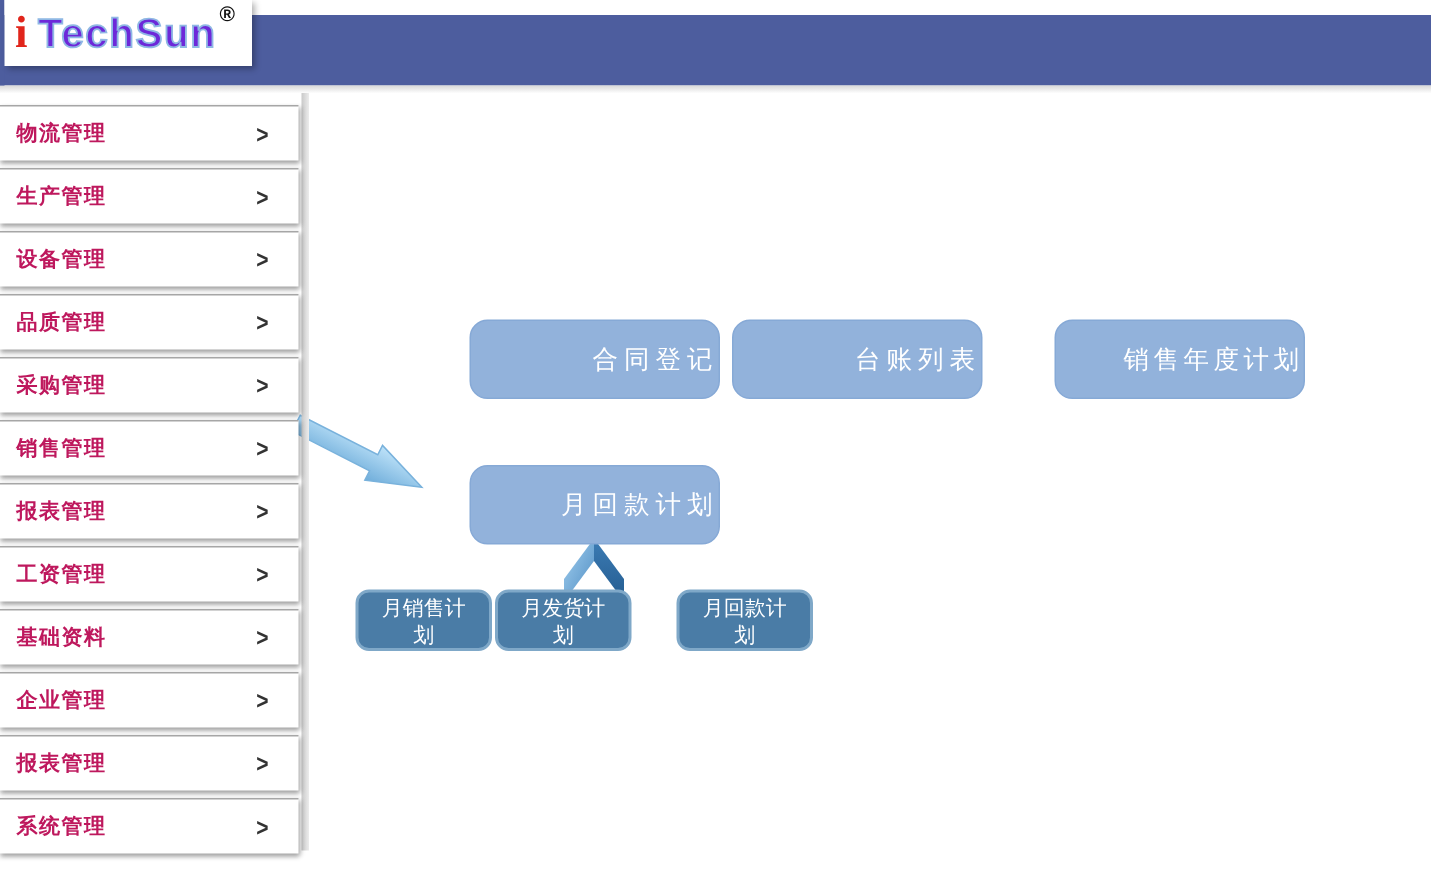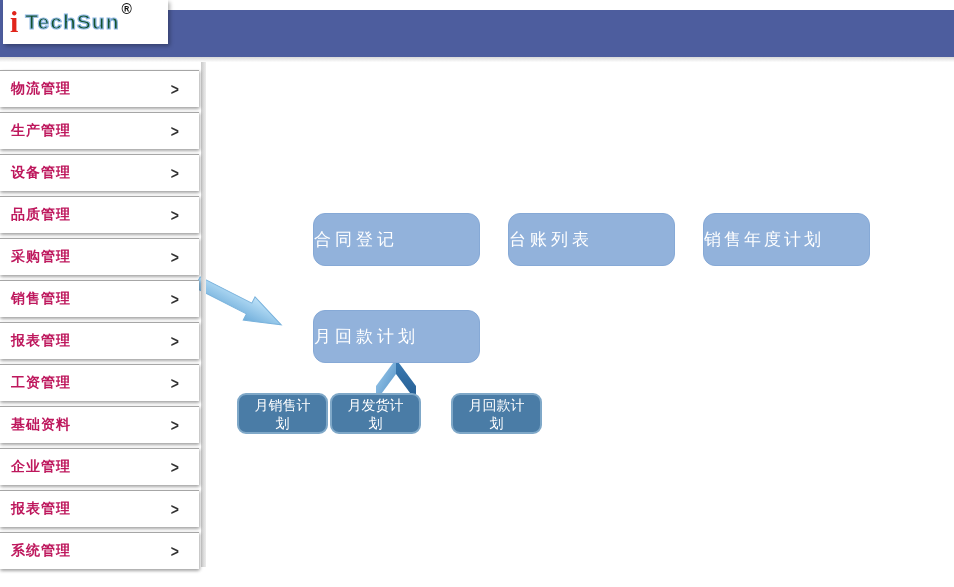--- a/index.html
+++ b/index.html
@@ -9,49 +9,49 @@
   
   .topbar { position:absolute; left:0; top:10px; width:954px; height:47px; background:#4D5D9E; }
   .topbar-shadow { position:absolute; left:0; top:57px; width:954px; height:5px;
                    background:linear-gradient(#d8d8d8, #fdfdfd); }
   .left-sliver { position:absolute; left:0; top:0; width:3px; height:57px; background:#4D5D9E; }
   .logo-box { position:absolute; left:3px; top:0; width:165px; height:44px; background:#ffffff;
               box-shadow:2px 2px 4px rgba(0,0,0,.30); display:flex; align-items:center;
               padding-left:7px; z-index:6; cursor:pointer; }
   .logo-i { color:#E1251B; font-size:30px; font-weight:bold; line-height:1;
             font-family:"Liberation Serif", serif; margin-right:7px; }
-  .logo-brand { font-size:21px; font-weight:bold; color:#14532d;
+  .logo-brand { font-size:27px; font-weight:bold; color:#6d28d9;
                 -webkit-text-stroke:1.2px #8FB8E4; letter-spacing:1px; }
   .logo-reg { font-size:14px; font-weight:bold; color:#111; align-self:flex-start;
               margin-top:1px; margin-left:2px; }
 
   
   .sidebar { position:absolute; left:0; top:70px; width:199px; z-index:4; }
   .side-item { position:relative; height:37px; margin-bottom:5px; background:#ffffff;
                border-top:1px solid #a6a6a6;
                box-shadow:0 2px 3px rgba(0,0,0,.28), 2px 1px 3px rgba(0,0,0,.14);
                display:flex; align-items:center; justify-content:space-between;
                padding:0 20px 0 11px; cursor:pointer; }
   .side-label { font-size:14px; font-weight:bold; color:#be185d; letter-spacing:1px; }
   .side-chev { font-size:14px; font-weight:bold; color:#333; transform:scaleY(1.2); }
   .side-divider { position:absolute; left:201px; top:62px; width:5px; height:505px;
                   background:linear-gradient(to right, #c9c9c9, #ececec); z-index:3; }
 
   
   .btn-light { position:absolute; width:167px; height:53px; background:#92B2DB;
                border:1px solid #86A9D6; border-radius:12px; color:#ffffff;
                font-size:17px; letter-spacing:4px; display:flex; align-items:center;
-               justify-content:flex-start; cursor:pointer; z-index:5; }
+               justify-content:flex-end; cursor:pointer; z-index:5; }
   .btn-dark { position:absolute; top:393px; width:91px; height:41px; background:#4A7CA6;
               border:2px solid #7FA8C8; border-radius:9px; color:#ffffff;
               font-size:14px; line-height:18px; display:flex; align-items:center;
               justify-content:center; text-align:center; padding:16px 12px;
               cursor:pointer; z-index:5; }
   #btn-contract  { left:313px; top:213px; }
-  #btn-ledger    { left:508px; top:213px; }
+  #btn-ledger    { left:488px; top:213px; }
   #btn-annual    { left:703px; top:213px; letter-spacing:3px; }
   #btn-salesplan { left:313px; top:310px; }
   #btn-msales    { left:237px; }
   #btn-mship     { left:330px; }
   #btn-mcollect  { left:451px; }
 
   .arrow-svg { position:absolute; left:193px; top:270px; z-index:2; }
   .chev-svg  { position:absolute; left:374px; top:357px; z-index:1; }
 </style>
 </head>

